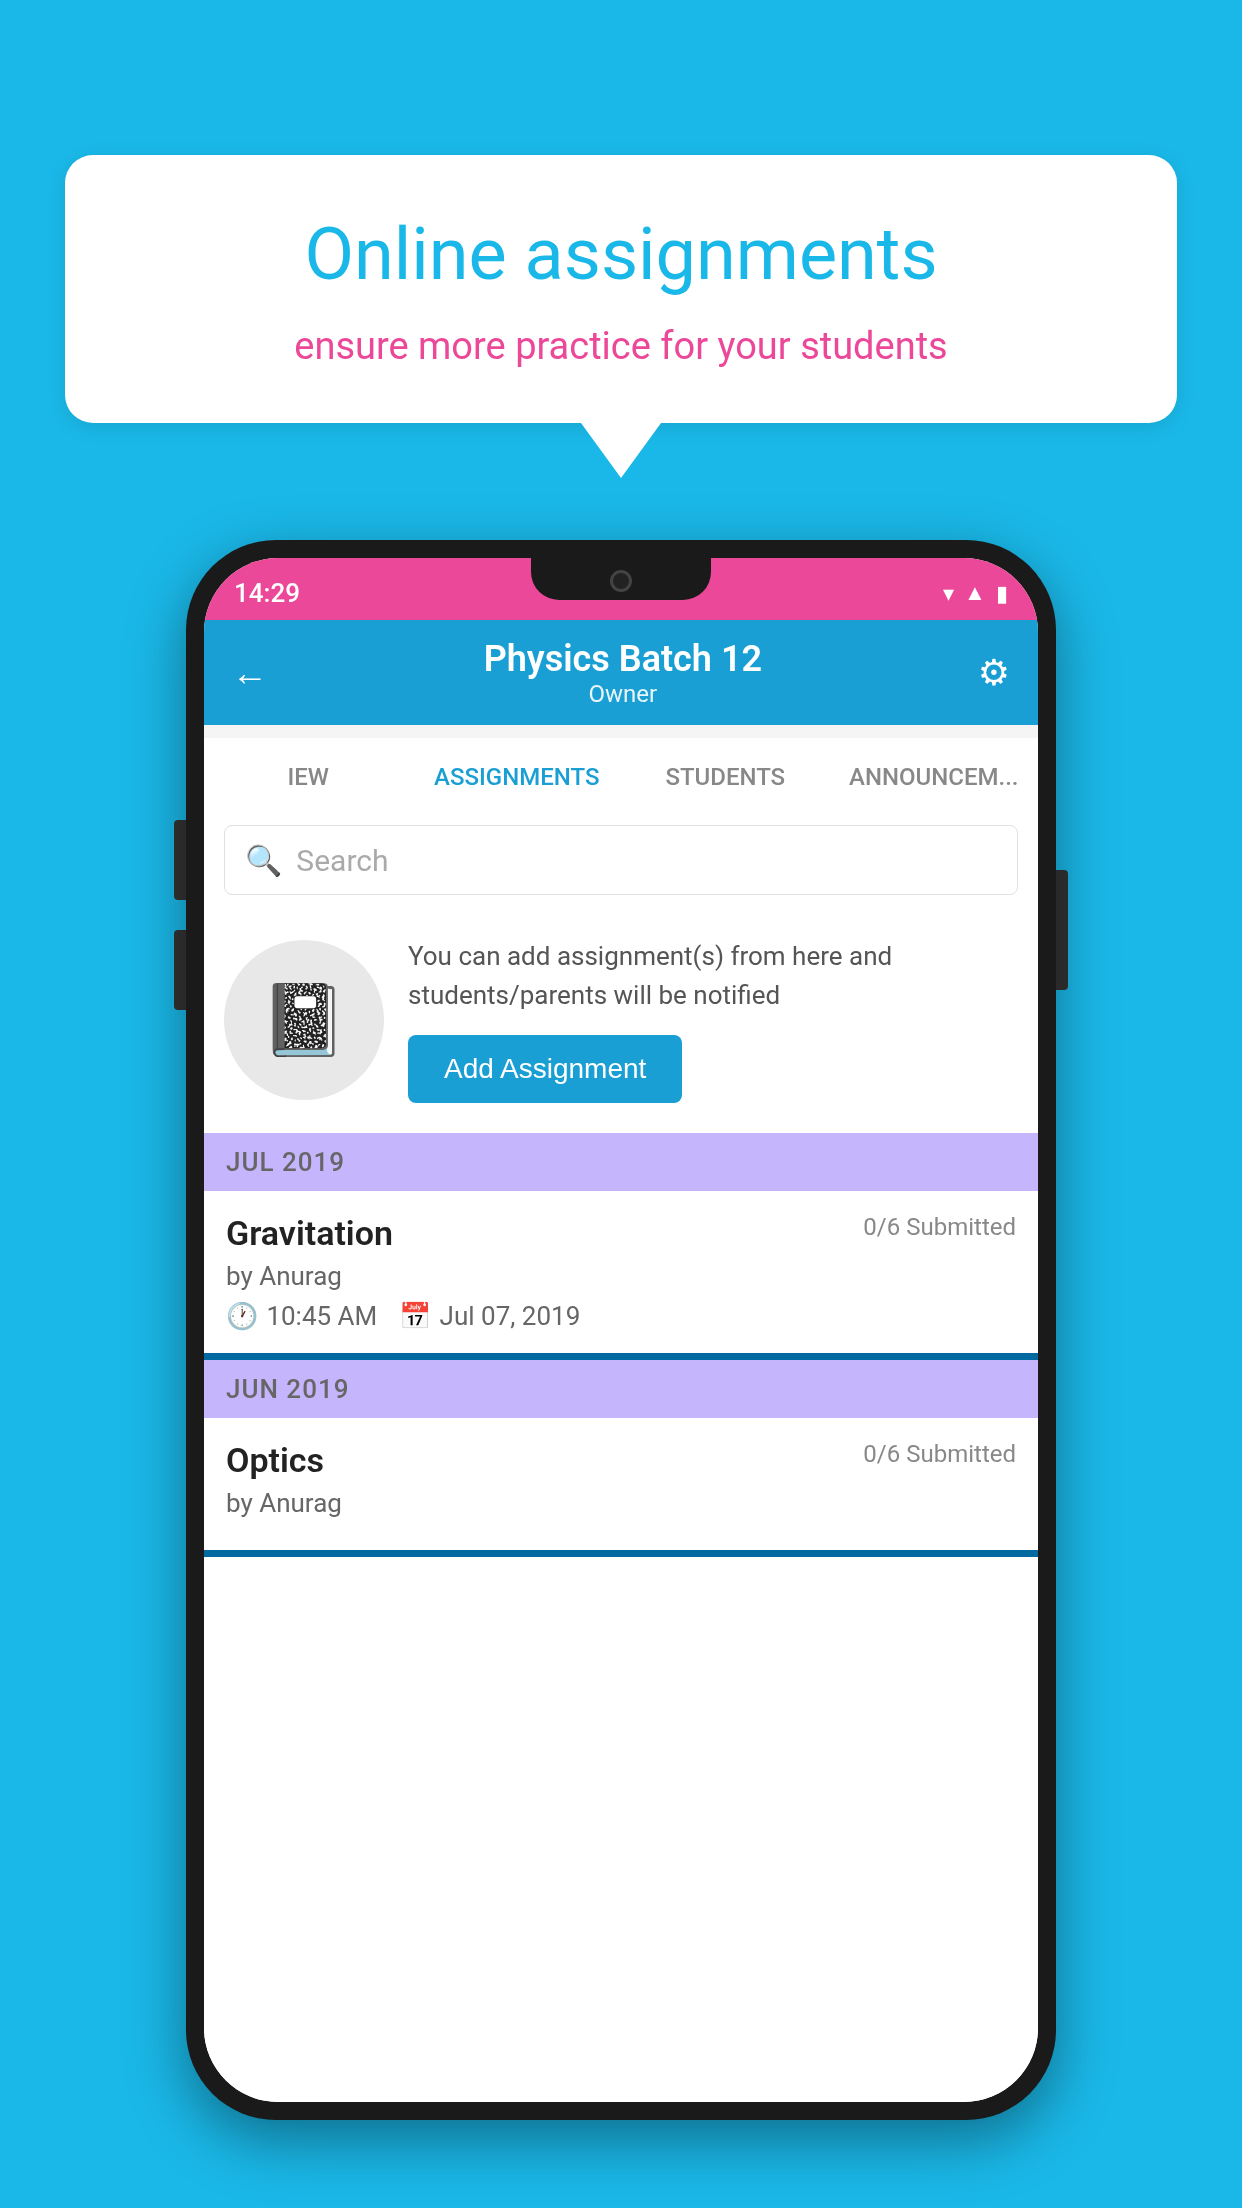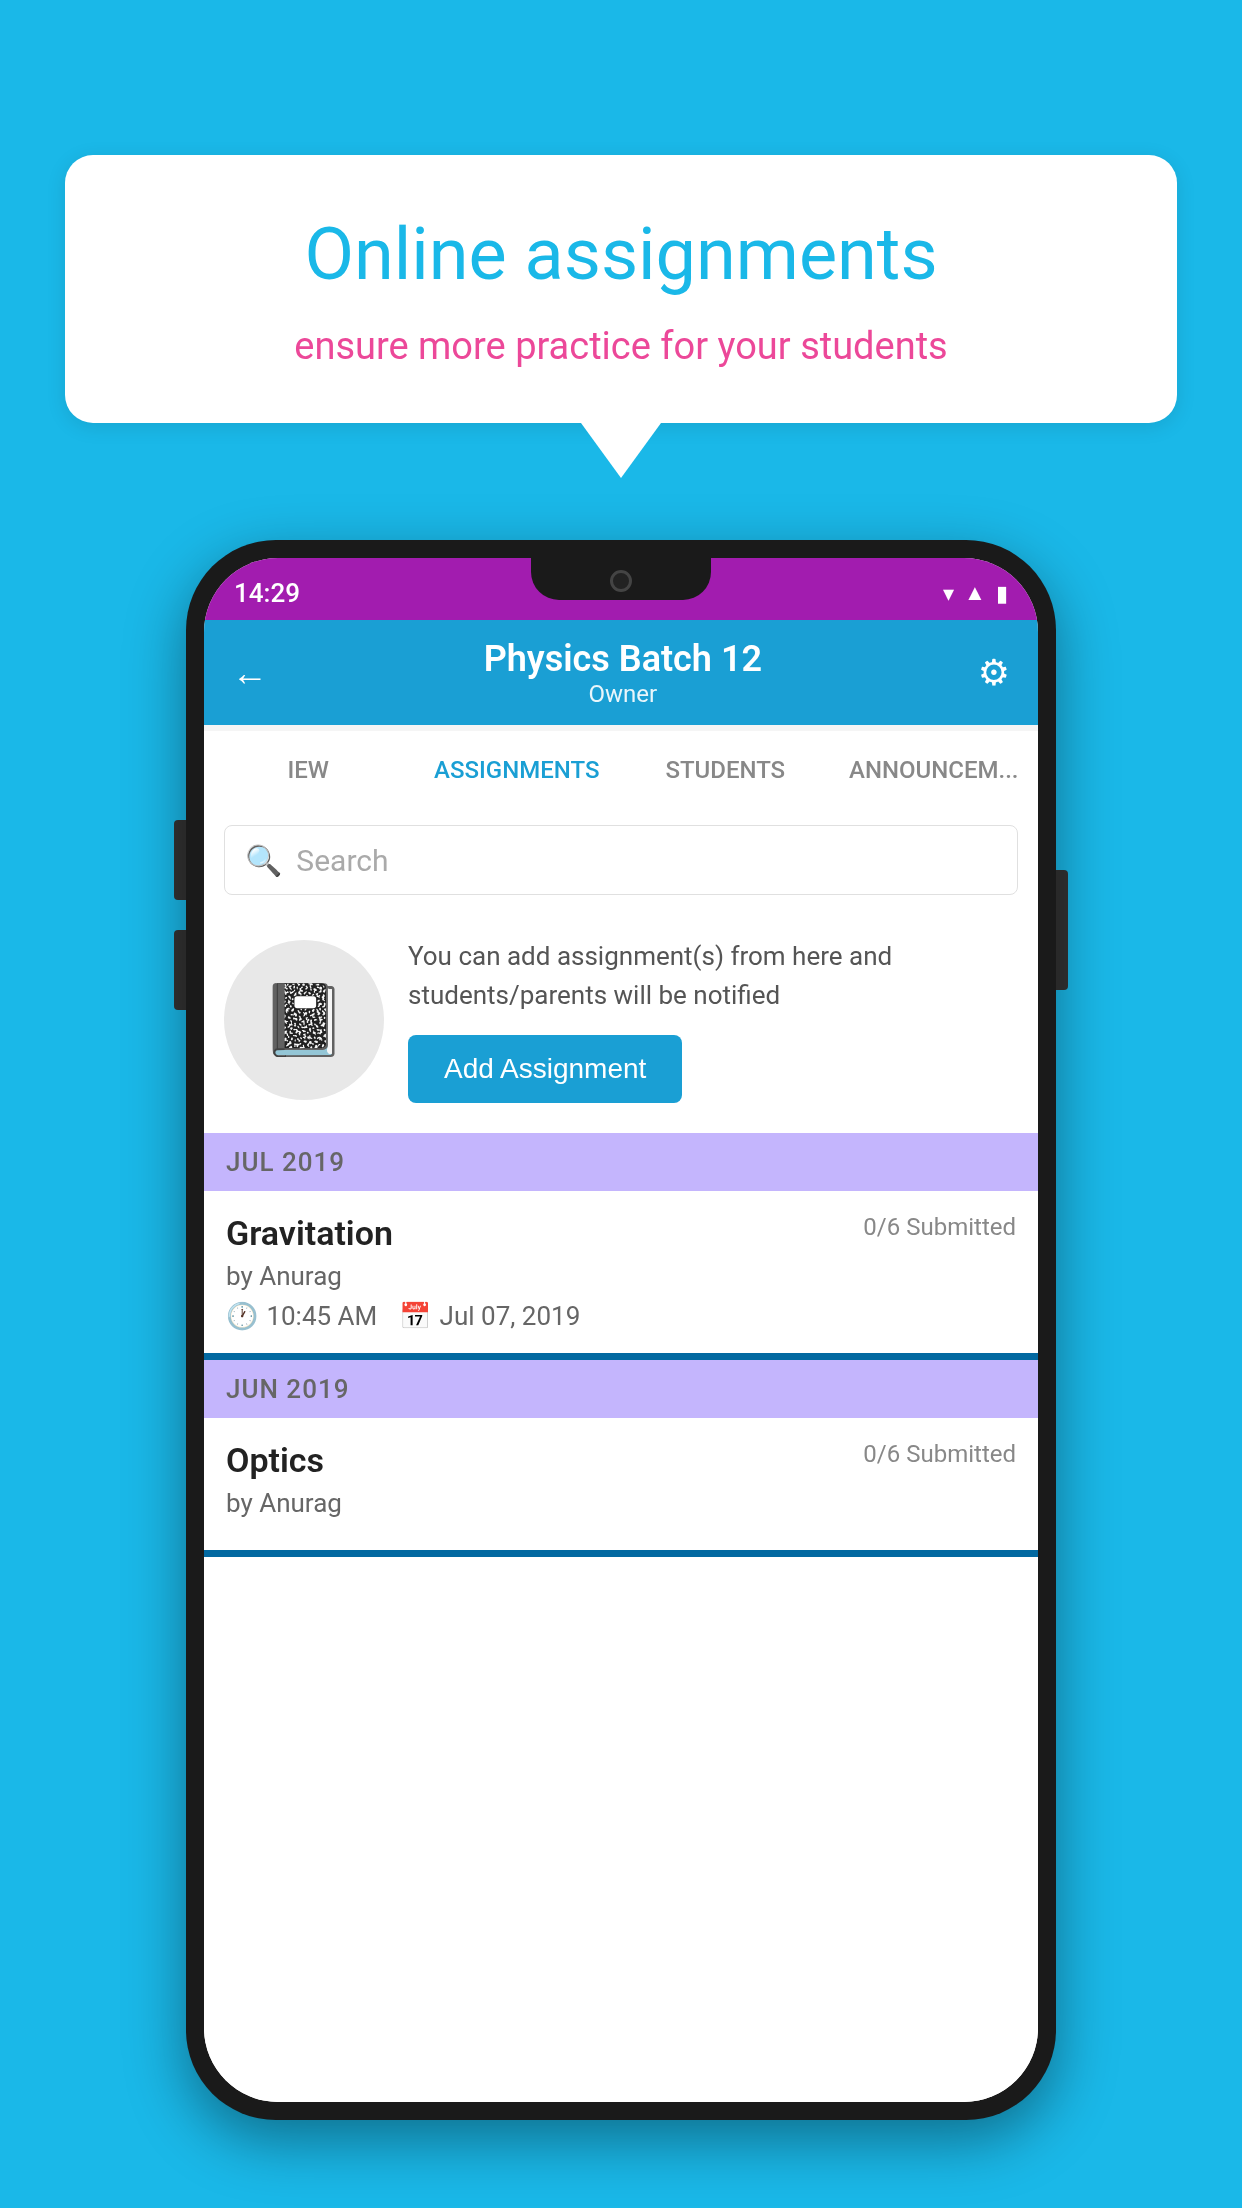--- a/index.html
+++ b/index.html
@@ -141,21 +141,21 @@
       border: 3px solid #444;
     }
 
     
     .status-bar {
       position: absolute;
       top: 0;
       left: 0;
       right: 0;
       height: 62px;
-      background: #a21caf;
+      background: #ec4899;
       display: flex;
       align-items: center;
       justify-content: space-between;
       padding: 0 30px;
       padding-top: 8px;
       z-index: 5;
     }
 
     .status-time {
       color: white;
@@ -211,21 +211,21 @@
 
     .header-settings {
       color: white;
       font-size: 36px;
       cursor: pointer;
     }
 
     
     .tabs-bar {
       position: absolute;
-      top: 173px;
+      top: 180px;
       left: 0;
       right: 0;
       height: 78px;
       background: white;
       display: flex;
       align-items: stretch;
       border-bottom: 1px solid #e0e0e0;
     }
 
     .tab-item {

